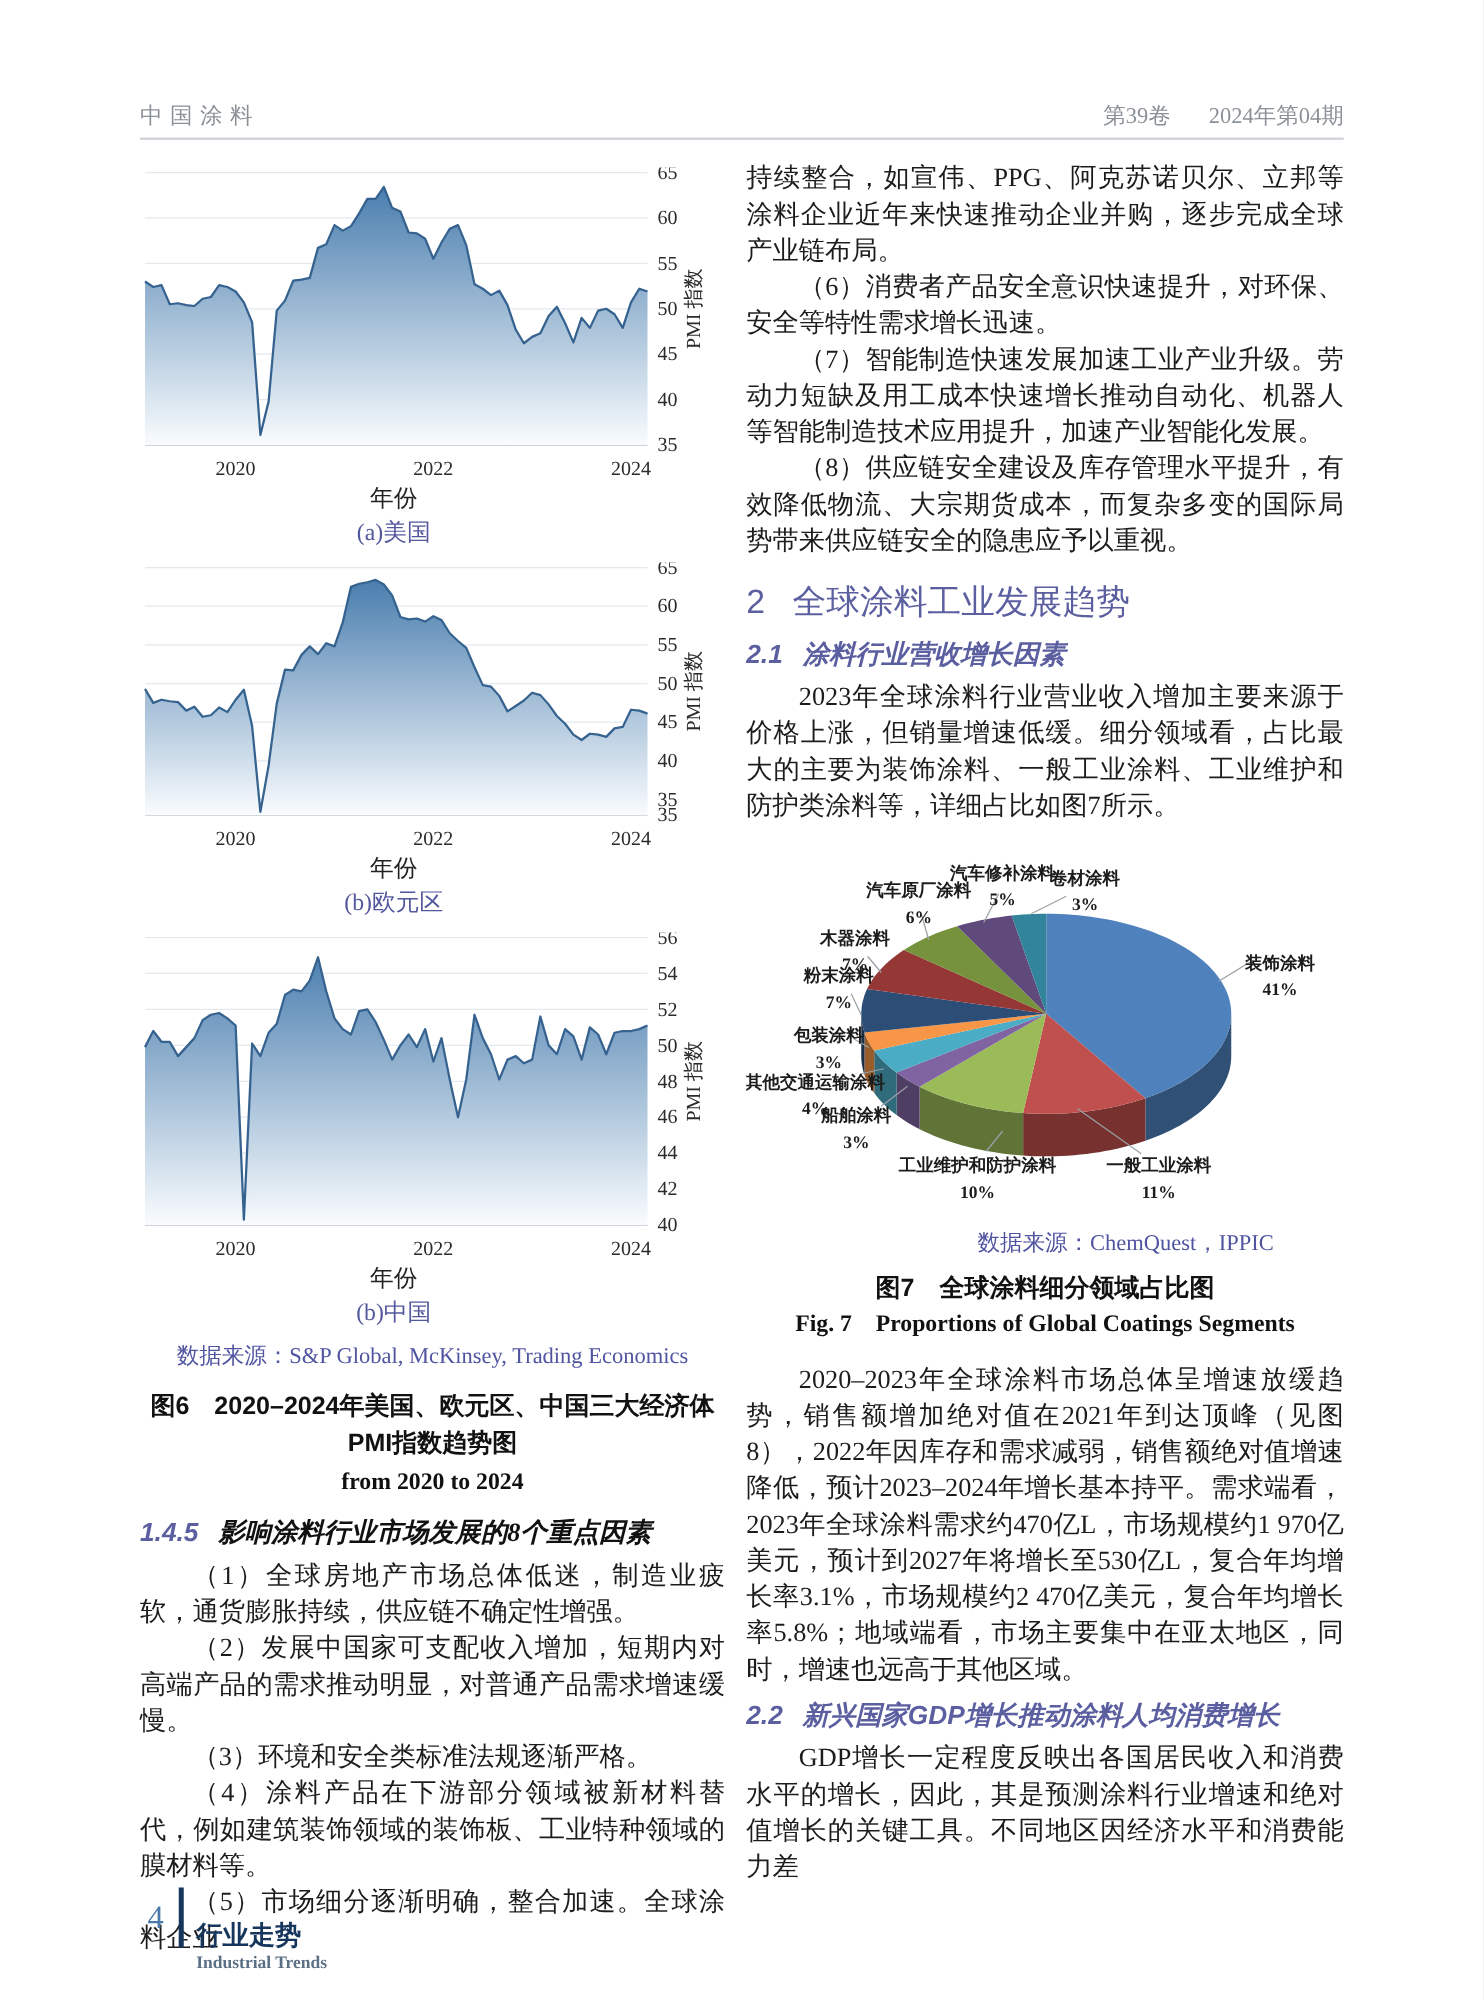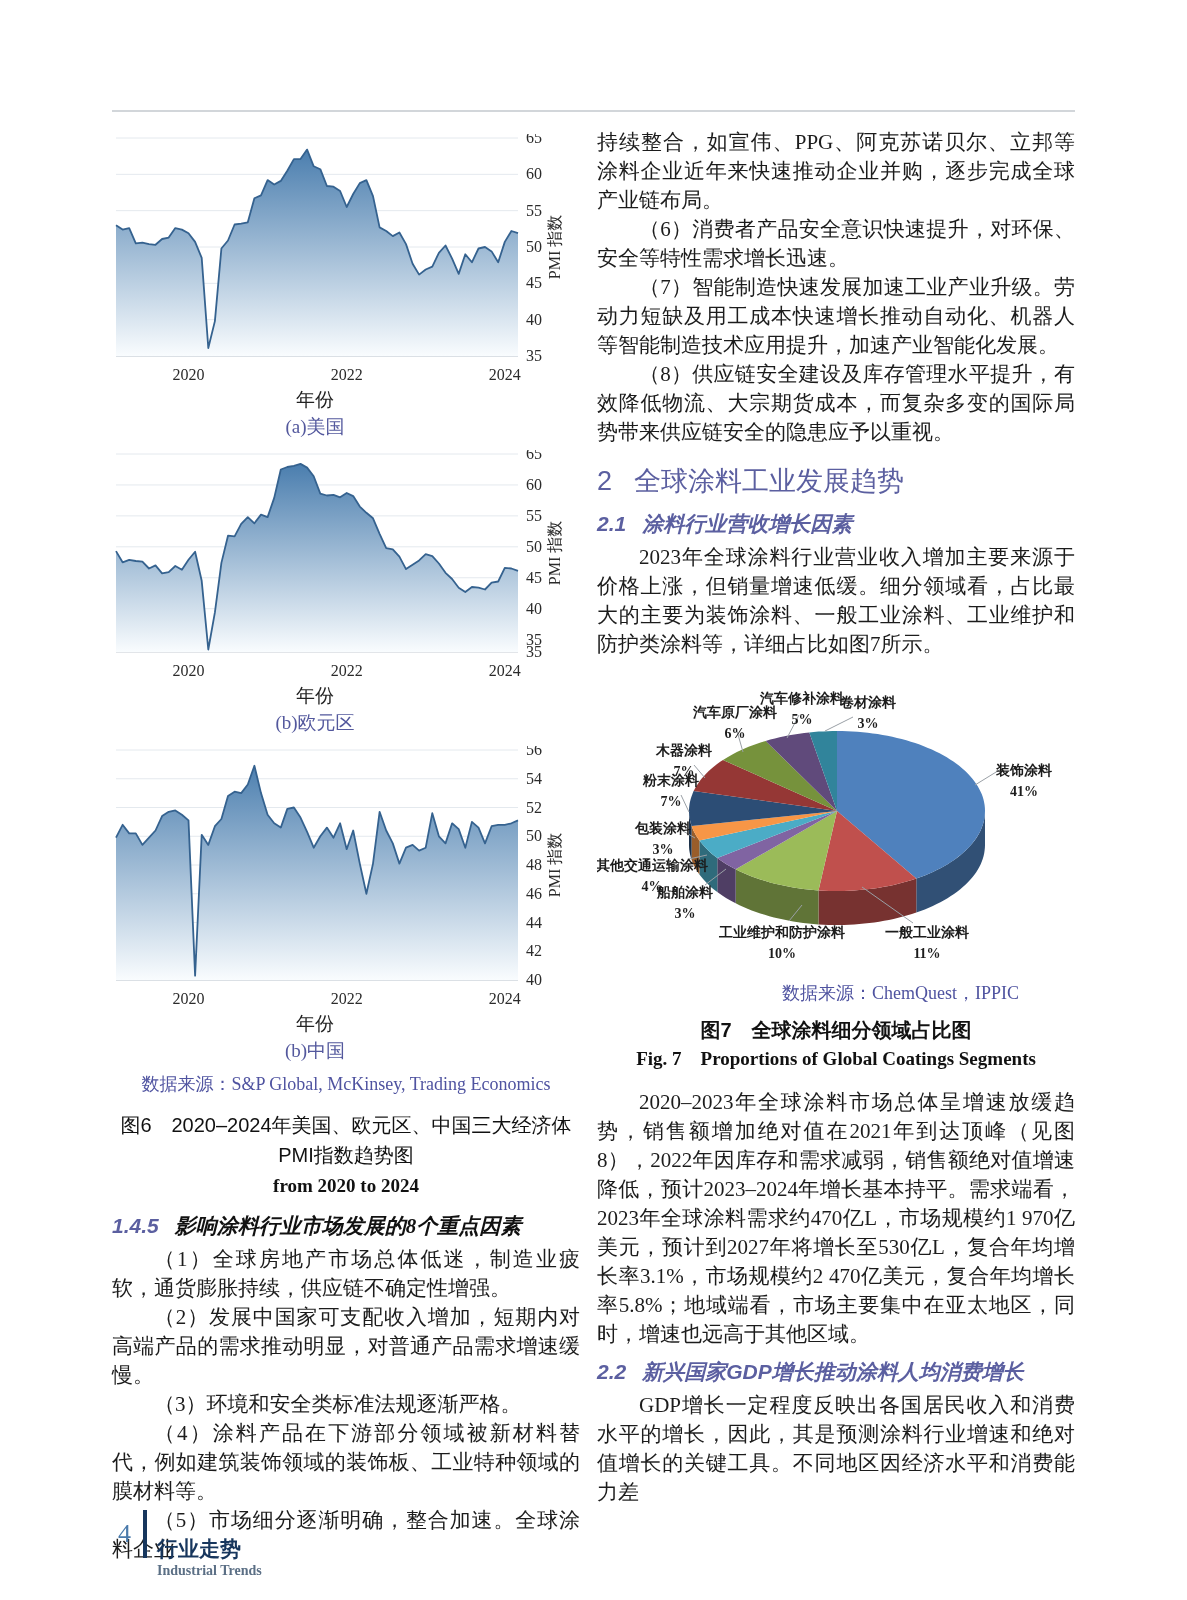--- a/index.html
+++ b/index.html
@@ -13,21 +13,21 @@
   .hdr-rule{position:absolute;left:112px;right:112px;top:110px;border-top:2px solid #d2d6da;}
   
   .col-left{position:absolute;left:112px;top:126px;width:468px;}
   .col-right{position:absolute;left:597px;top:128px;width:478px;}
   
   .chart-block{margin-top:8px;}
   .chart-block svg{display:block;}
   .xaxis-title{width:406px;text-align:center;font-size:19px;color:#222;height:26px;line-height:24px;}
   .chart-caption{width:406px;text-align:center;font-size:19px;color:#53589d;height:28px;line-height:26px;}
   .source-line{margin-top:6px;text-align:center;font-size:18px;color:#4f53a0;}
-  .fig-cap-cn{margin-top:14px;text-align:center;font-weight:normal;font-size:20px;color:#111;line-height:30px;
+  .fig-cap-cn{margin-top:14px;text-align:center;font-weight:bold;font-size:20px;color:#111;line-height:30px;
               font-family:"Liberation Sans","DejaVu Sans",sans-serif;}
   .fig-cap-en{margin-top:2px;text-align:center;font-weight:bold;font-size:19px;color:#111;line-height:27px;}
   
   .para{margin:0;font-size:21px;line-height:29px;text-align:justify;}
   .para.indent{text-indent:2em;}
   .h3{margin-top:8px;margin-bottom:4px;font-family:"Liberation Sans","DejaVu Sans",sans-serif;
       font-weight:bold;font-size:21px;color:#5b5fa0;line-height:30px;font-style:italic;}
   .h3 .num{margin-right:16px;}
   .h3 .t-black{color:#111;font-family:"Liberation Serif","DejaVu Serif",serif;}
   .h2{margin-top:14px;margin-bottom:6px;font-family:"Liberation Sans","DejaVu Sans",sans-serif;
@@ -44,20 +44,27 @@
   .footer .bar{width:4px;height:48px;background:#17365d;margin-right:10px;}
   .footer .col-cn{font-family:"Liberation Sans","DejaVu Sans",sans-serif;font-weight:bold;font-size:21px;color:#17365d;line-height:26px;margin-top:48px;}
   .footer .col-en{font-size:14px;color:#5b6f85;font-weight:bold;line-height:18px;}
   svg text{font-family:"Liberation Serif","DejaVu Serif",serif;}
 </style>
 </head>
 <body>
 
 <div class="page">
 
+  <div class="hdr">
+    <span class="journal">中国涂料</span>
+    <span class="right">
+      <span>第39卷</span>
+      <span>2024年第04期</span>
+    </span>
+  </div>
   <div class="hdr-rule"></div>
 
   <div class="col-left">
 
     <div class="chart-block">
       <svg id="chart0" width="462" height="254" viewBox="0 0 462 254">
           <defs>
             <linearGradient id="g0" gradientUnits="userSpaceOnUse" x1="0" y1="4" x2="0" y2="222">
               <stop offset="0" stop-color="#4177aa"></stop>
               <stop offset="1" stop-color="#f9fcfe"></stop>

